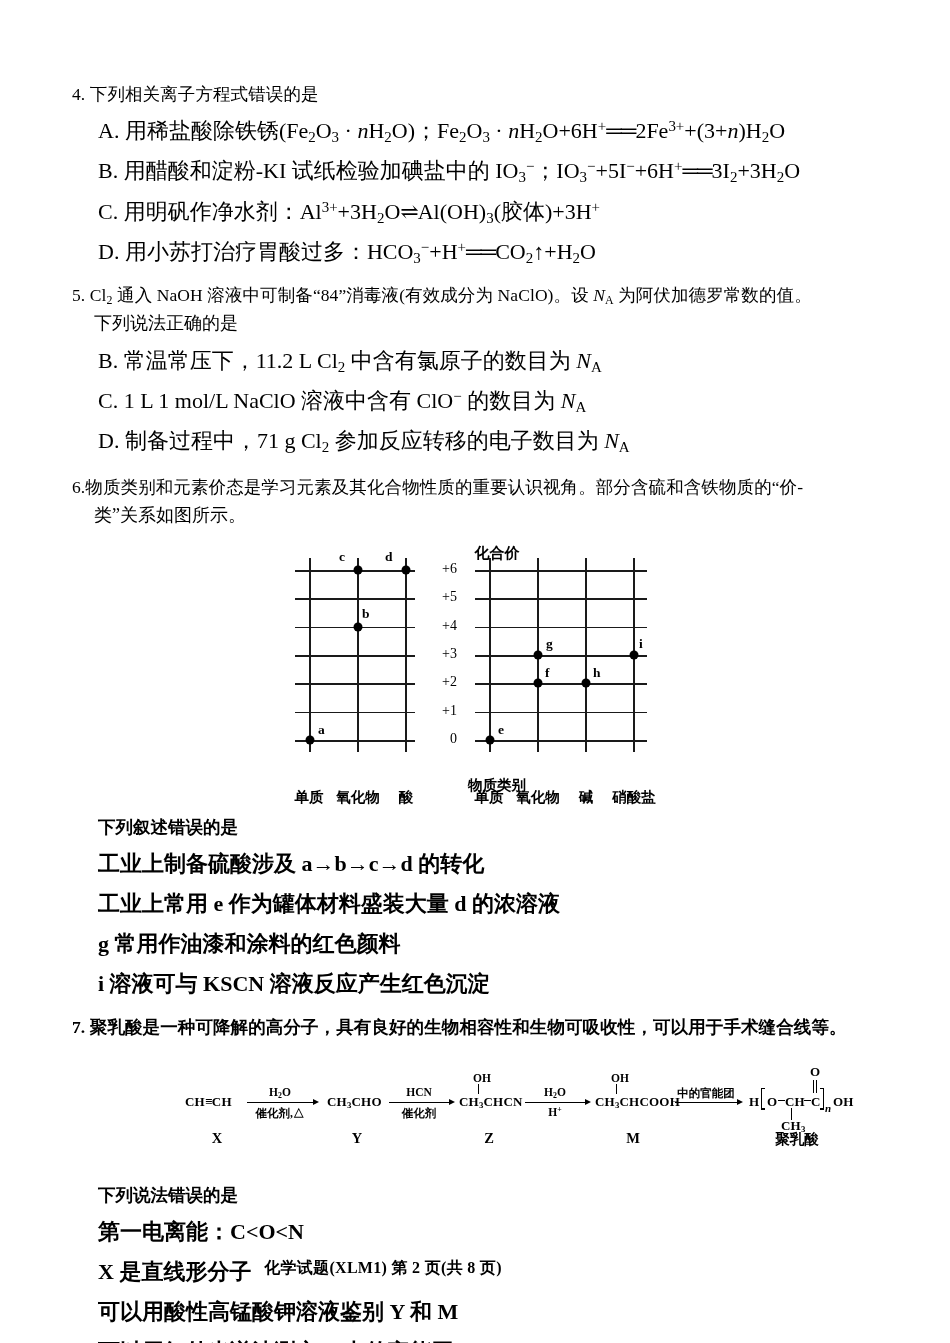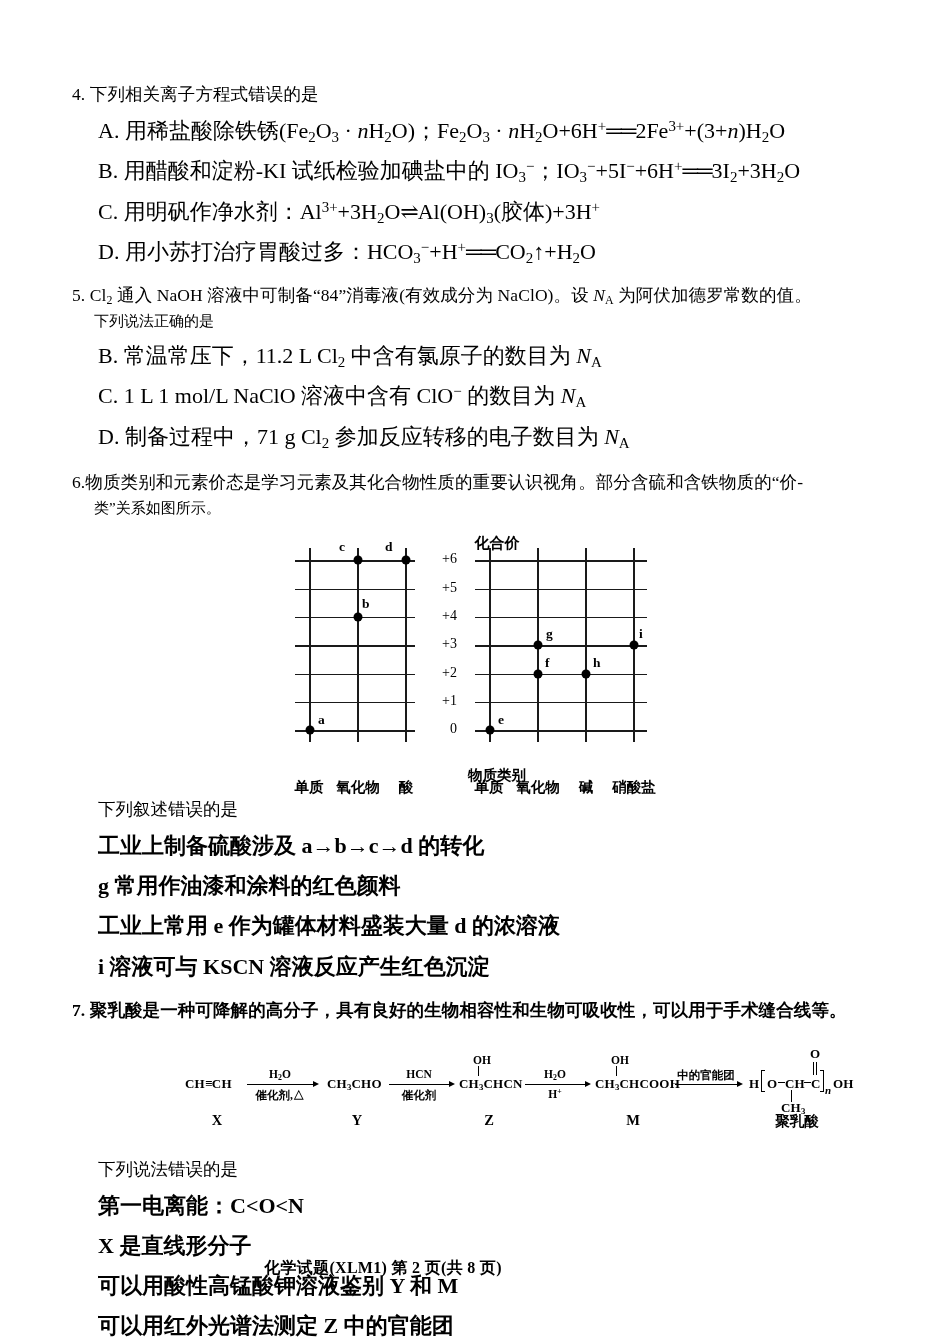--- a/index.html
+++ b/index.html
@@ -26,36 +26,37 @@
 
   
   .q-block { margin-bottom: 2px; }
   .q-stem {
     font-size: 17.5px;
     line-height: 1.62;
     letter-spacing: 0.1px;
     text-indent: 0;
   }
   .q-stem-cont {
-    font-size: 15px;
+    font-size: 18px;
     line-height: 1.62;
     padding-left: 22px;
   }
   .opt {
     font-size: 22px;
     line-height: 1.55;
     padding-left: 26px;
     margin-top: 6px;
     white-space: nowrap;
   }
   .sub-prompt {
     font-size: 17.5px;
     line-height: 1.6;
     padding-left: 26px;
-    margin-top: 16px;
+    margin-top: 24px;
+    font-weight: bold;
   }
   .q7-stem { font-weight: 600; }
 
   sub { font-size: 0.68em; vertical-align: -0.28em; line-height: 0; }
   sup { font-size: 0.68em; vertical-align: 0.48em; line-height: 0; }
   .ital { font-style: italic; }
 
   
   .eq { letter-spacing: -1px; }
 
@@ -303,22 +304,22 @@
           <div class="cat-label" style="left:53px; top:182px;">氧化物</div>
           <div class="cat-label" style="left:101px; top:182px;">碱</div>
           <div class="cat-label" style="left:149px; top:182px;">硝酸盐</div>
         </div>
 
         <div class="axis-caption" style="left:210px; top:232px;">物质类别</div>
       </div>
 
       <div class="sub-prompt">下列叙述错误的是</div>
       <div class="opt" style="font-weight:600;">工业上制备硫酸涉及 a→b→c→d 的转化</div>
+      <div class="opt" style="font-weight:600;">工业上常用 e 作为罐体材料盛装大量 d 的浓溶液</div>
       <div class="opt" style="font-weight:600;">g 常用作油漆和涂料的红色颜料</div>
-      <div class="opt" style="font-weight:600;">工业上常用 e 作为罐体材料盛装大量 d 的浓溶液</div>
       <div class="opt" style="font-weight:600;">i 溶液可与 KSCN 溶液反应产生红色沉淀</div>
     </div>
 
     <div class="q-block" style="margin-top:12px;">
       <div class="q-stem q7-stem">
         <span>7.</span>
         <span>聚乳酸是一种可降解的高分子，具有良好的生物相容性和生物可吸收性，可以用于手术缝合线等。</span>
       </div>
 
       <div class="scheme">

